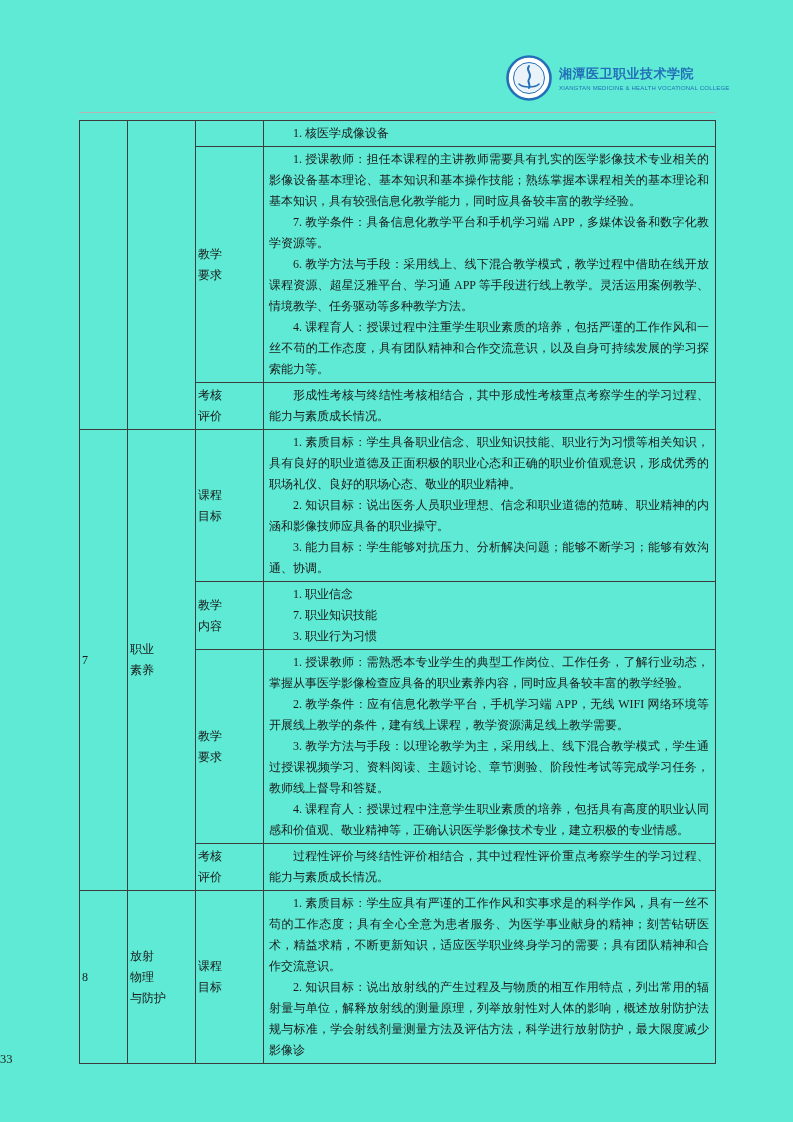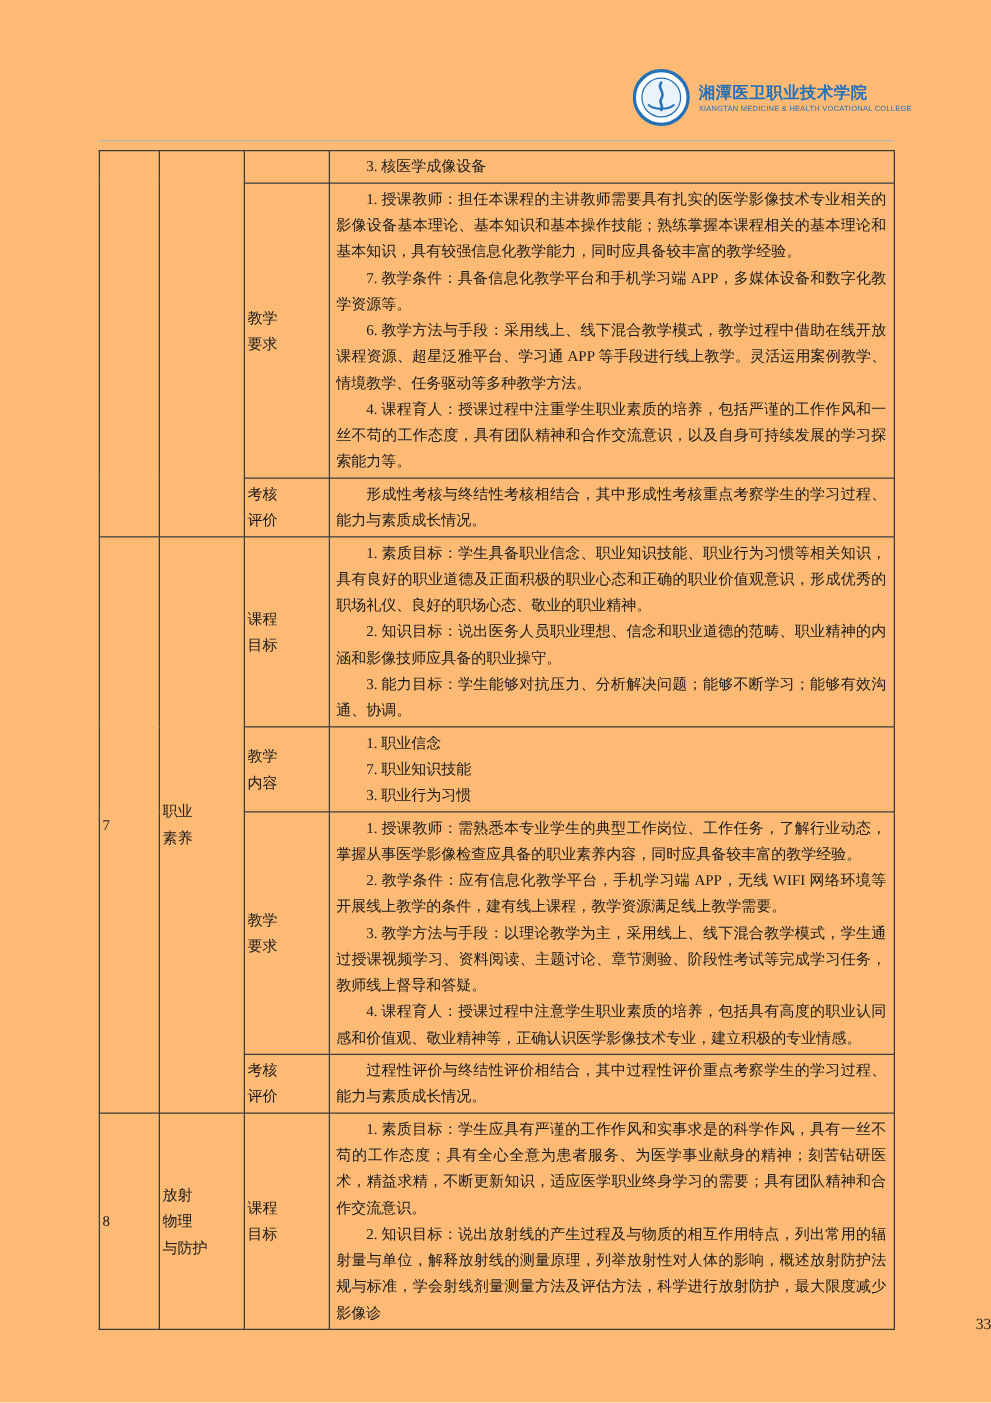--- a/index.html
+++ b/index.html
@@ -6,21 +6,21 @@
   html, body { background: #ffffff; }
   body {
     font-family: "Liberation Serif", "DejaVu Serif", serif;
     color: #1a1a1a;
   }
   .page {
     position: relative;
     width: 793px;
     height: 1122px;
     margin: 0 auto;
-    background: #fdba74;
+    background: #5eead4;
     overflow: hidden;
   }
 
   
   .letterhead {
     position: absolute;
     left: 506px;
     top: 55px;
     display: flex;
     align-items: center;
@@ -79,21 +79,21 @@
     padding: 2px 6px 2px 5px;
   }
   .para { text-indent: 2em; margin: 0; }
 
   
   .page-number {
     position: absolute;
     left: 0;
     right: 0;
     top: 1052px;
-    text-align: right;
+    text-align: left;
     font-size: 12.5px;
     color: #1a1a1a;
   }
 </style>
 </head>
 <body>
 
 <div class="page">
 
   <div class="letterhead">
@@ -117,21 +117,21 @@
       <col style="width:68px">
       <col style="width:452px">
     </colgroup>
     <tbody>
 
       <tr>
         <td class="num-cell" rowspan="3"></td>
         <td class="name-cell" rowspan="3"></td>
         <td class="label-cell"></td>
         <td class="content-cell">
-            <p class="para">3. 核医学成像设备</p>
+            <p class="para">1. 核医学成像设备</p>
           </td>
       </tr>
       <tr>
         <td class="label-cell">教学
 要求</td>
         <td class="content-cell">
             <p class="para">1. 授课教师：担任本课程的主讲教师需要具有扎实的医学影像技术专业相关的影像设备基本理论、基本知识和基本操作技能；熟练掌握本课程相关的基本理论和基本知识，具有较强信息化教学能力，同时应具备较丰富的教学经验。</p>
             <p class="para">7. 教学条件：具备信息化教学平台和手机学习端 APP，多媒体设备和数字化教学资源等。</p>
             <p class="para">6. 教学方法与手段：采用线上、线下混合教学模式，教学过程中借助在线开放课程资源、超星泛雅平台、学习通 APP 等手段进行线上教学。灵活运用案例教学、情境教学、任务驱动等多种教学方法。</p>
             <p class="para">4. 课程育人：授课过程中注重学生职业素质的培养，包括严谨的工作作风和一丝不苟的工作态度，具有团队精神和合作交流意识，以及自身可持续发展的学习探索能力等。</p>

